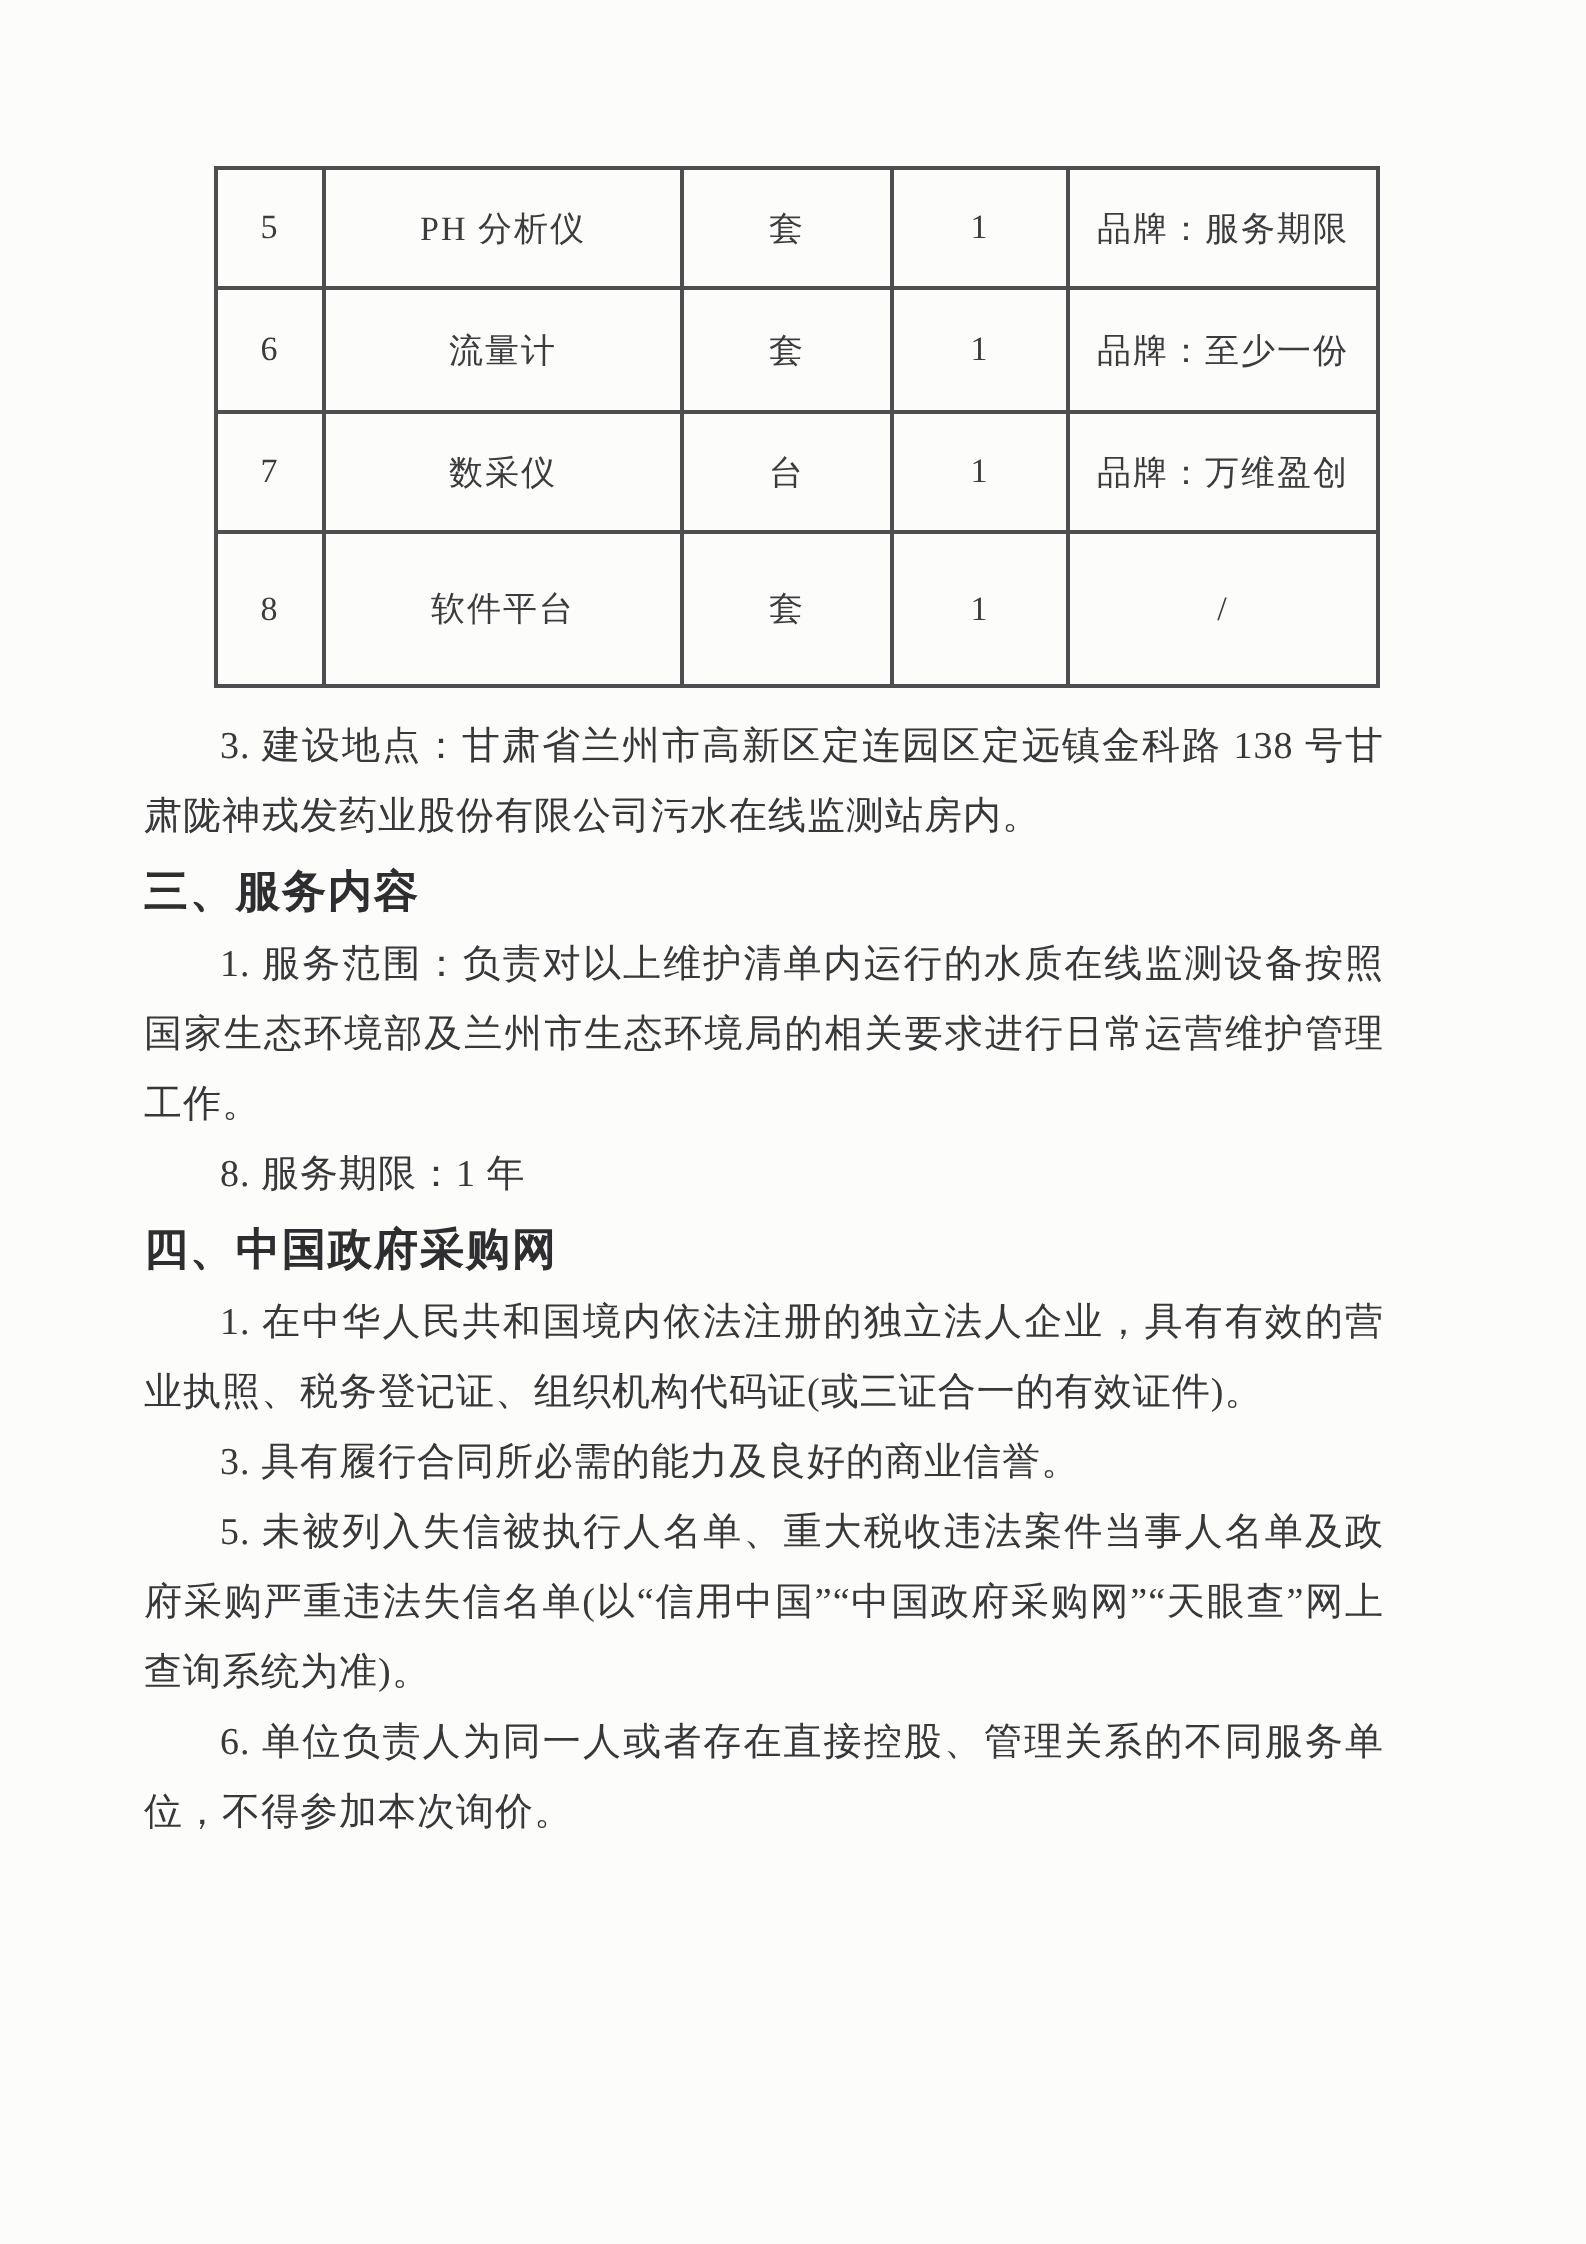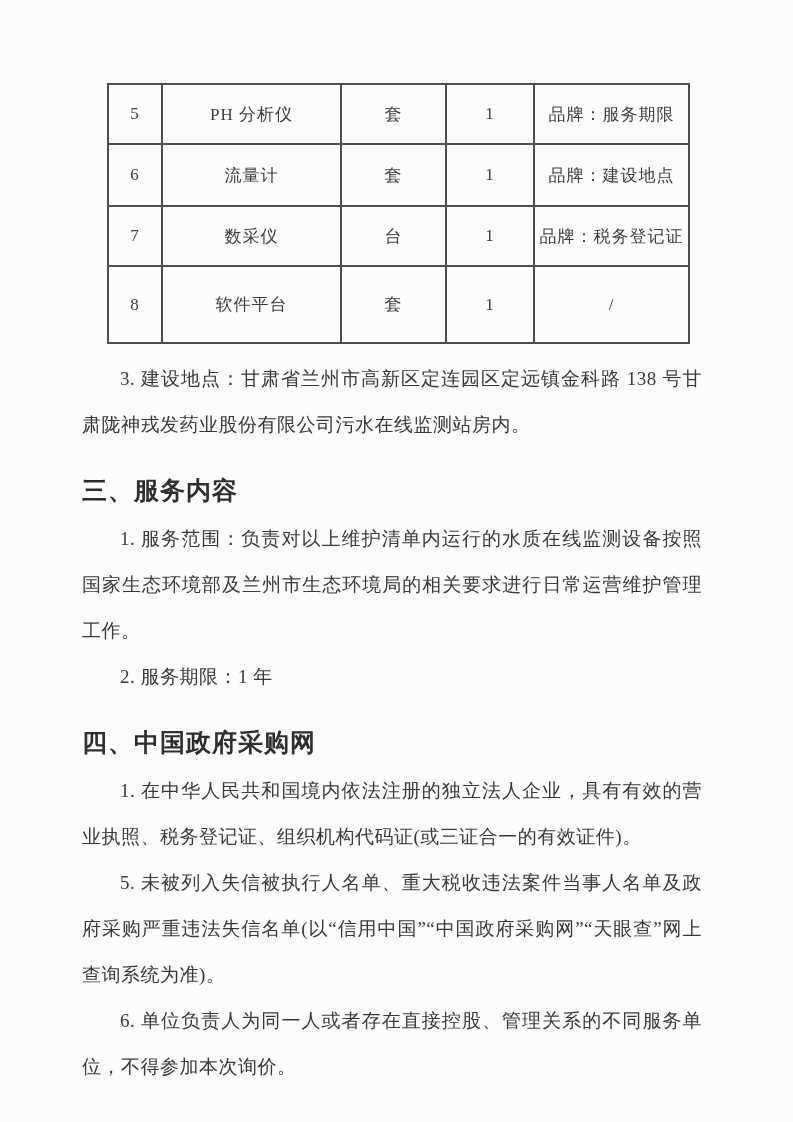--- a/index.html
+++ b/index.html
@@ -41,35 +41,35 @@
   .equip-table tr:nth-child(3) td { height: 58px; }
   .equip-table tr:nth-child(4) td { height: 75px; }
   .col-no    { width: 54px;  }
   .col-name  { width: 179px; }
   .col-unit  { width: 105px; }
   .col-qty   { width: 88px;  }
   .col-brand { width: 155px; }
   
   .body-text {
     position: absolute;
-    left: 82px;
+    left: 72px;
     top: 356px;
     width: 620px;
     font-size: 19px;
-    line-height: 46px;
+    line-height: 35px;
     text-align: justify;
   }
   .para {
     margin: 0;
     text-indent: 2em;
     letter-spacing: 0.5px;
   }
   .heading {
-    margin: 20px 0 2px 0;
-    font-size: 25px;
+    margin: 2px 0 2px 0;
+    font-size: 22px;
     font-weight: bold;
     color: #2e2e30;
     letter-spacing: 1px;
     text-indent: 0;
   }
 </style>
 </head>
 <body>
 
 <div class="page">
@@ -88,43 +88,44 @@
         <td>PH 分析仪</td>
         <td>套</td>
         <td>1</td>
         <td>品牌：服务期限</td>
       </tr>
       <tr>
         <td>6</td>
         <td>流量计</td>
         <td>套</td>
         <td>1</td>
-        <td>品牌：建设地点</td>
+        <td>品牌：至少一份</td>
       </tr>
       <tr>
         <td>7</td>
         <td>数采仪</td>
         <td>台</td>
         <td>1</td>
-        <td>品牌：税务登记证</td>
+        <td>品牌：万维盈创</td>
       </tr>
       <tr>
         <td>8</td>
         <td>软件平台</td>
         <td>套</td>
         <td>1</td>
         <td>/</td>
       </tr>
     </tbody>
   </table>
 
   <div class="body-text">
     <p class="para">3. 建设地点：甘肃省兰州市高新区定连园区定远镇金科路 138 号甘肃陇神戎发药业股份有限公司污水在线监测站房内。</p>
     <h3 class="heading">三、服务内容</h3>
     <p class="para">1. 服务范围：负责对以上维护清单内运行的水质在线监测设备按照国家生态环境部及兰州市生态环境局的相关要求进行日常运营维护管理工作。</p>
-    <p class="para">2. 服务期限：1 年</p>
+    <p class="para">8. 服务期限：1 年</p>
     <h3 class="heading">四、中国政府采购网</h3>
     <p class="para">1. 在中华人民共和国境内依法注册的独立法人企业，具有有效的营业执照、税务登记证、组织机构代码证(或三证合一的有效证件)。</p>
+    <p class="para">3. 具有履行合同所必需的能力及良好的商业信誉。</p>
     <p class="para">5. 未被列入失信被执行人名单、重大税收违法案件当事人名单及政府采购严重违法失信名单(以“信用中国”“中国政府采购网”“天眼查”网上查询系统为准)。</p>
     <p class="para">6. 单位负责人为同一人或者存在直接控股、管理关系的不同服务单位，不得参加本次询价。</p>
   </div>
 
 </div>
 
 </body></html>

